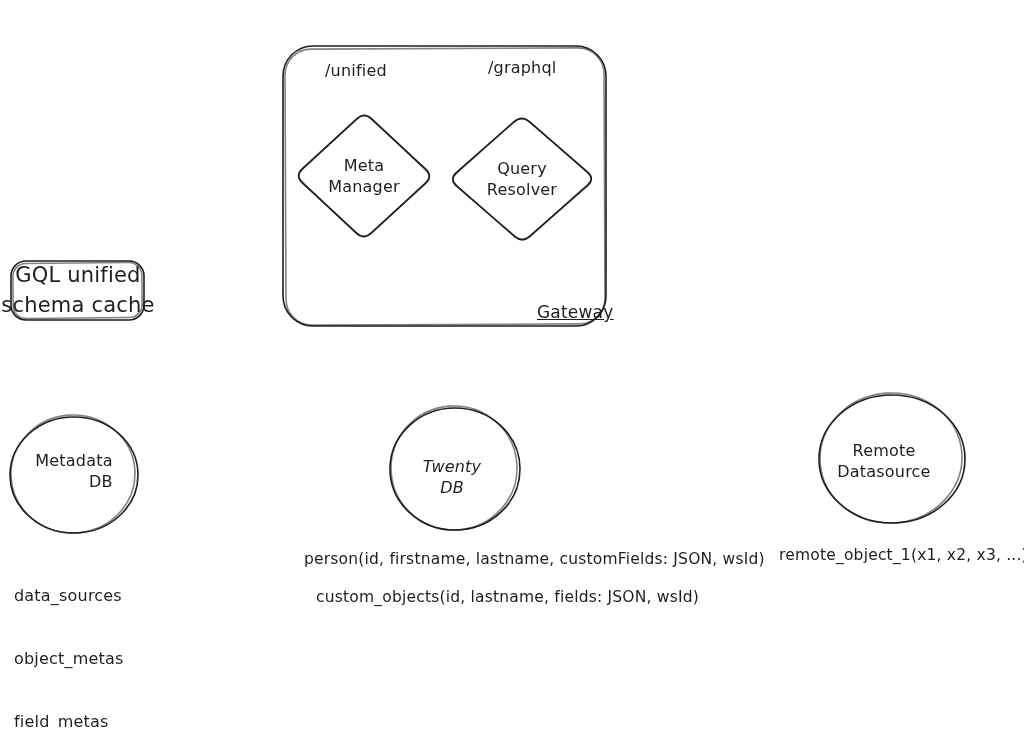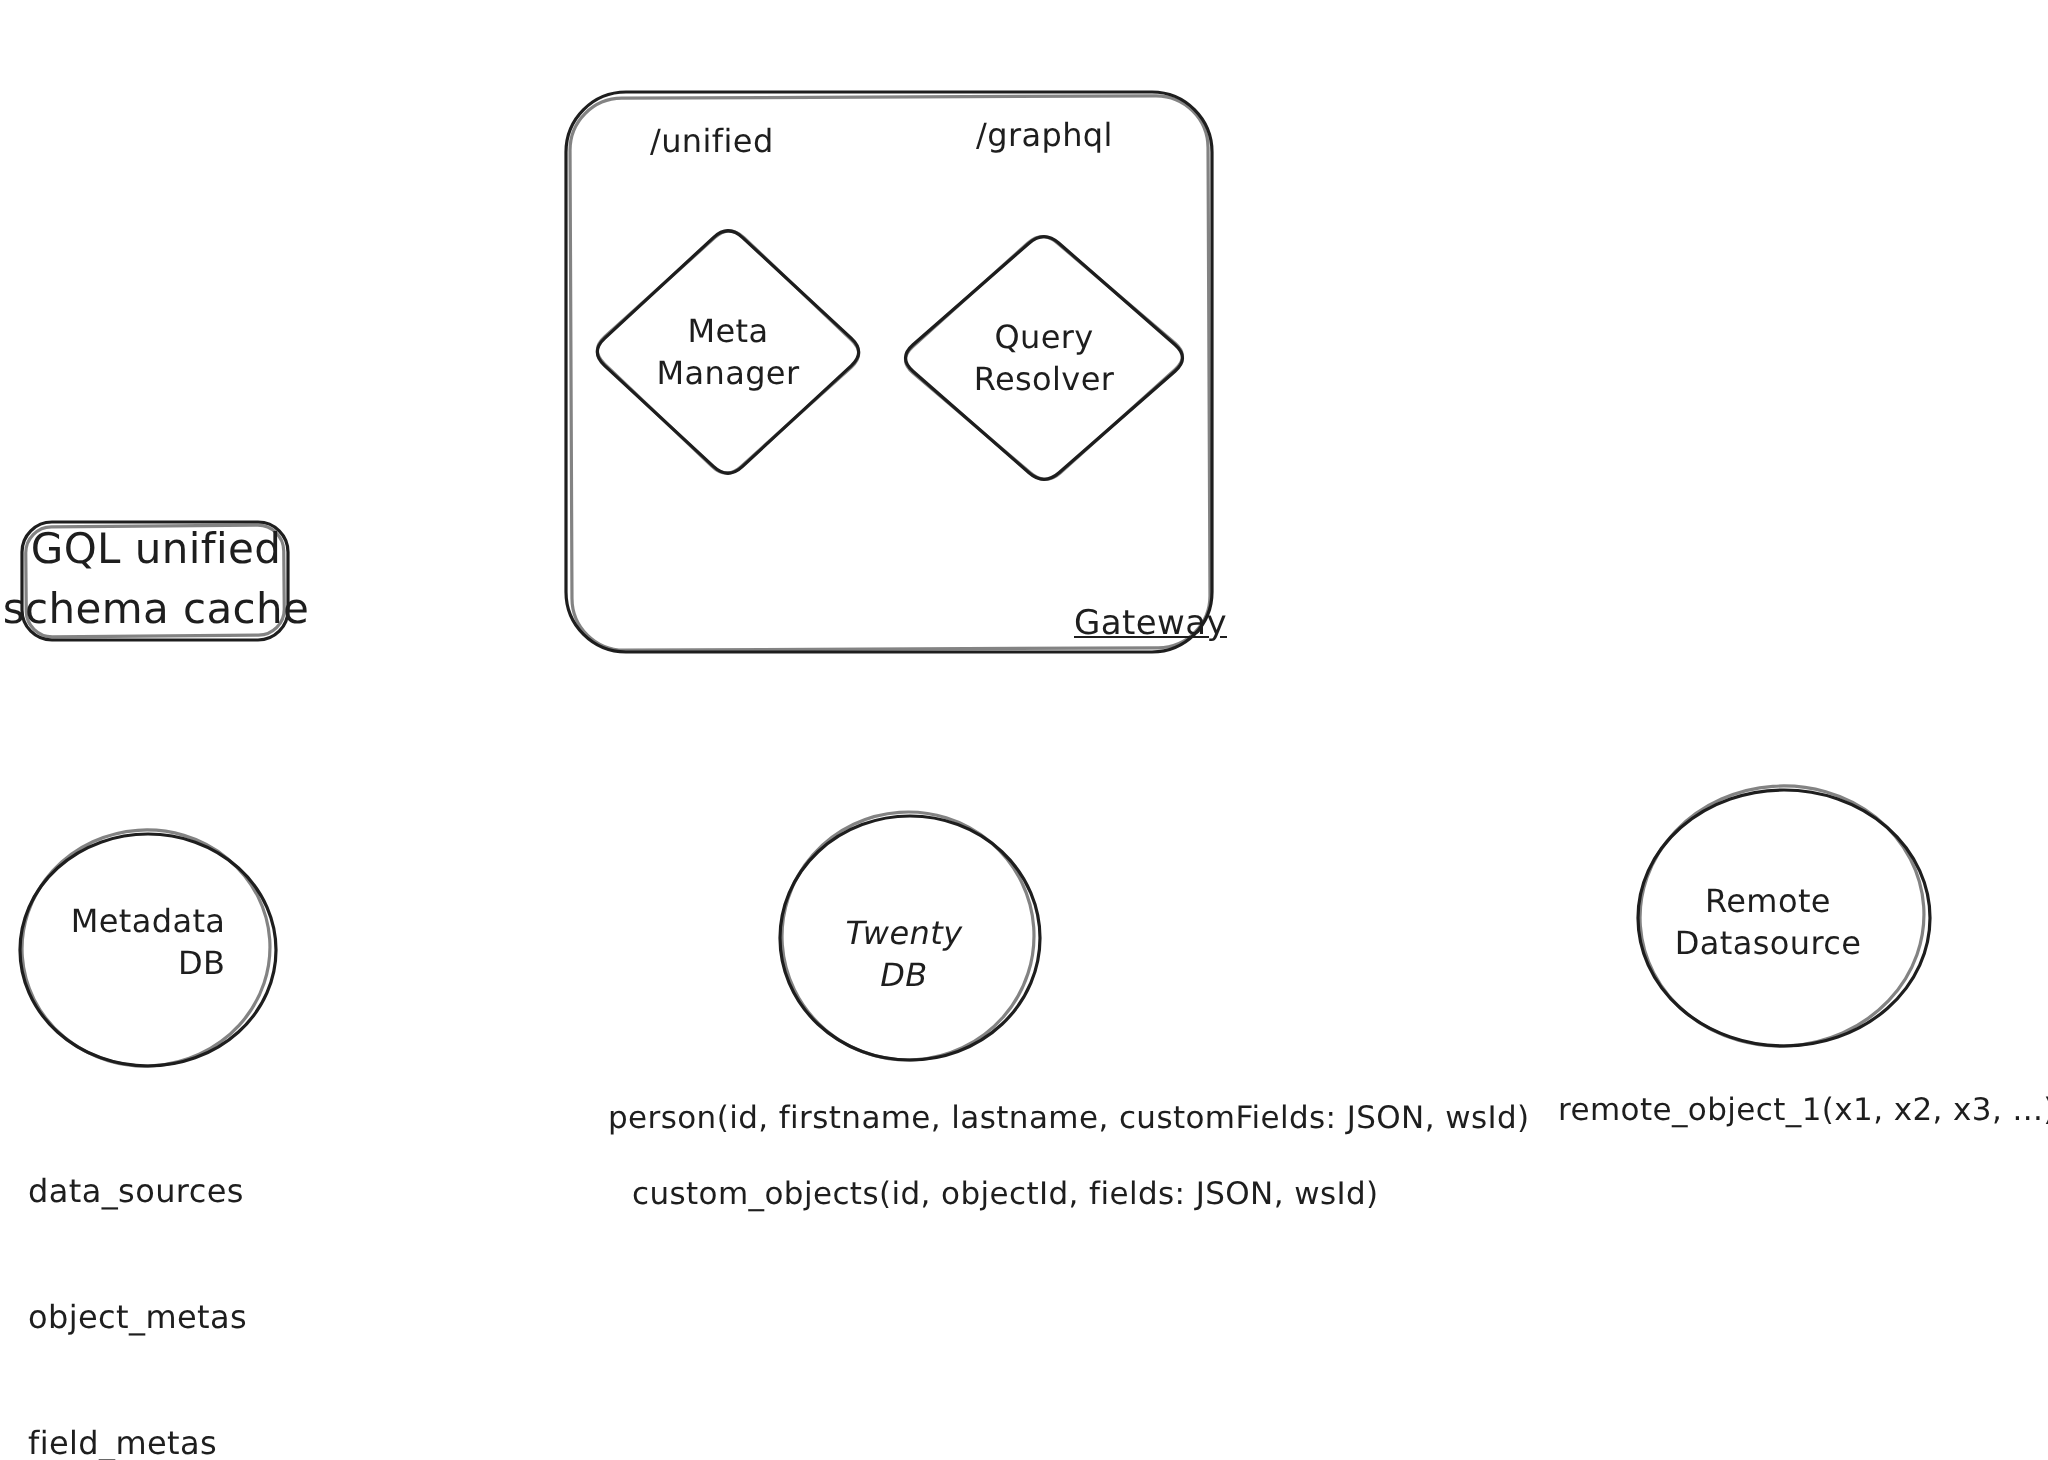--- a/index.html
+++ b/index.html
@@ -117,18 +117,18 @@
 Datasource</div>
 
   <div class="label tables-list" style="left:14px; top:543px;">
     <div>data_sources</div>
     <div>object_metas</div>
     <div>field_metas</div>
   </div>
 
   <div class="label tbl" style="left:304px; top:549px;">person(id, firstname, lastname, customFields: JSON, wsId)</div>
 
-  <div class="label tbl" style="left:316px; top:587px;">custom_objects(id, objectId, fields: JSON, wsId)</div>
+  <div class="label tbl" style="left:316px; top:587px;">custom_objects(id, lastname, fields: JSON, wsId)</div>
 
 
   <div class="label tbl" style="left:779px; top:545px;">remote_object_1(x1, x2, x3, ...)</div>
 
 </div>
 
 </body></html>

